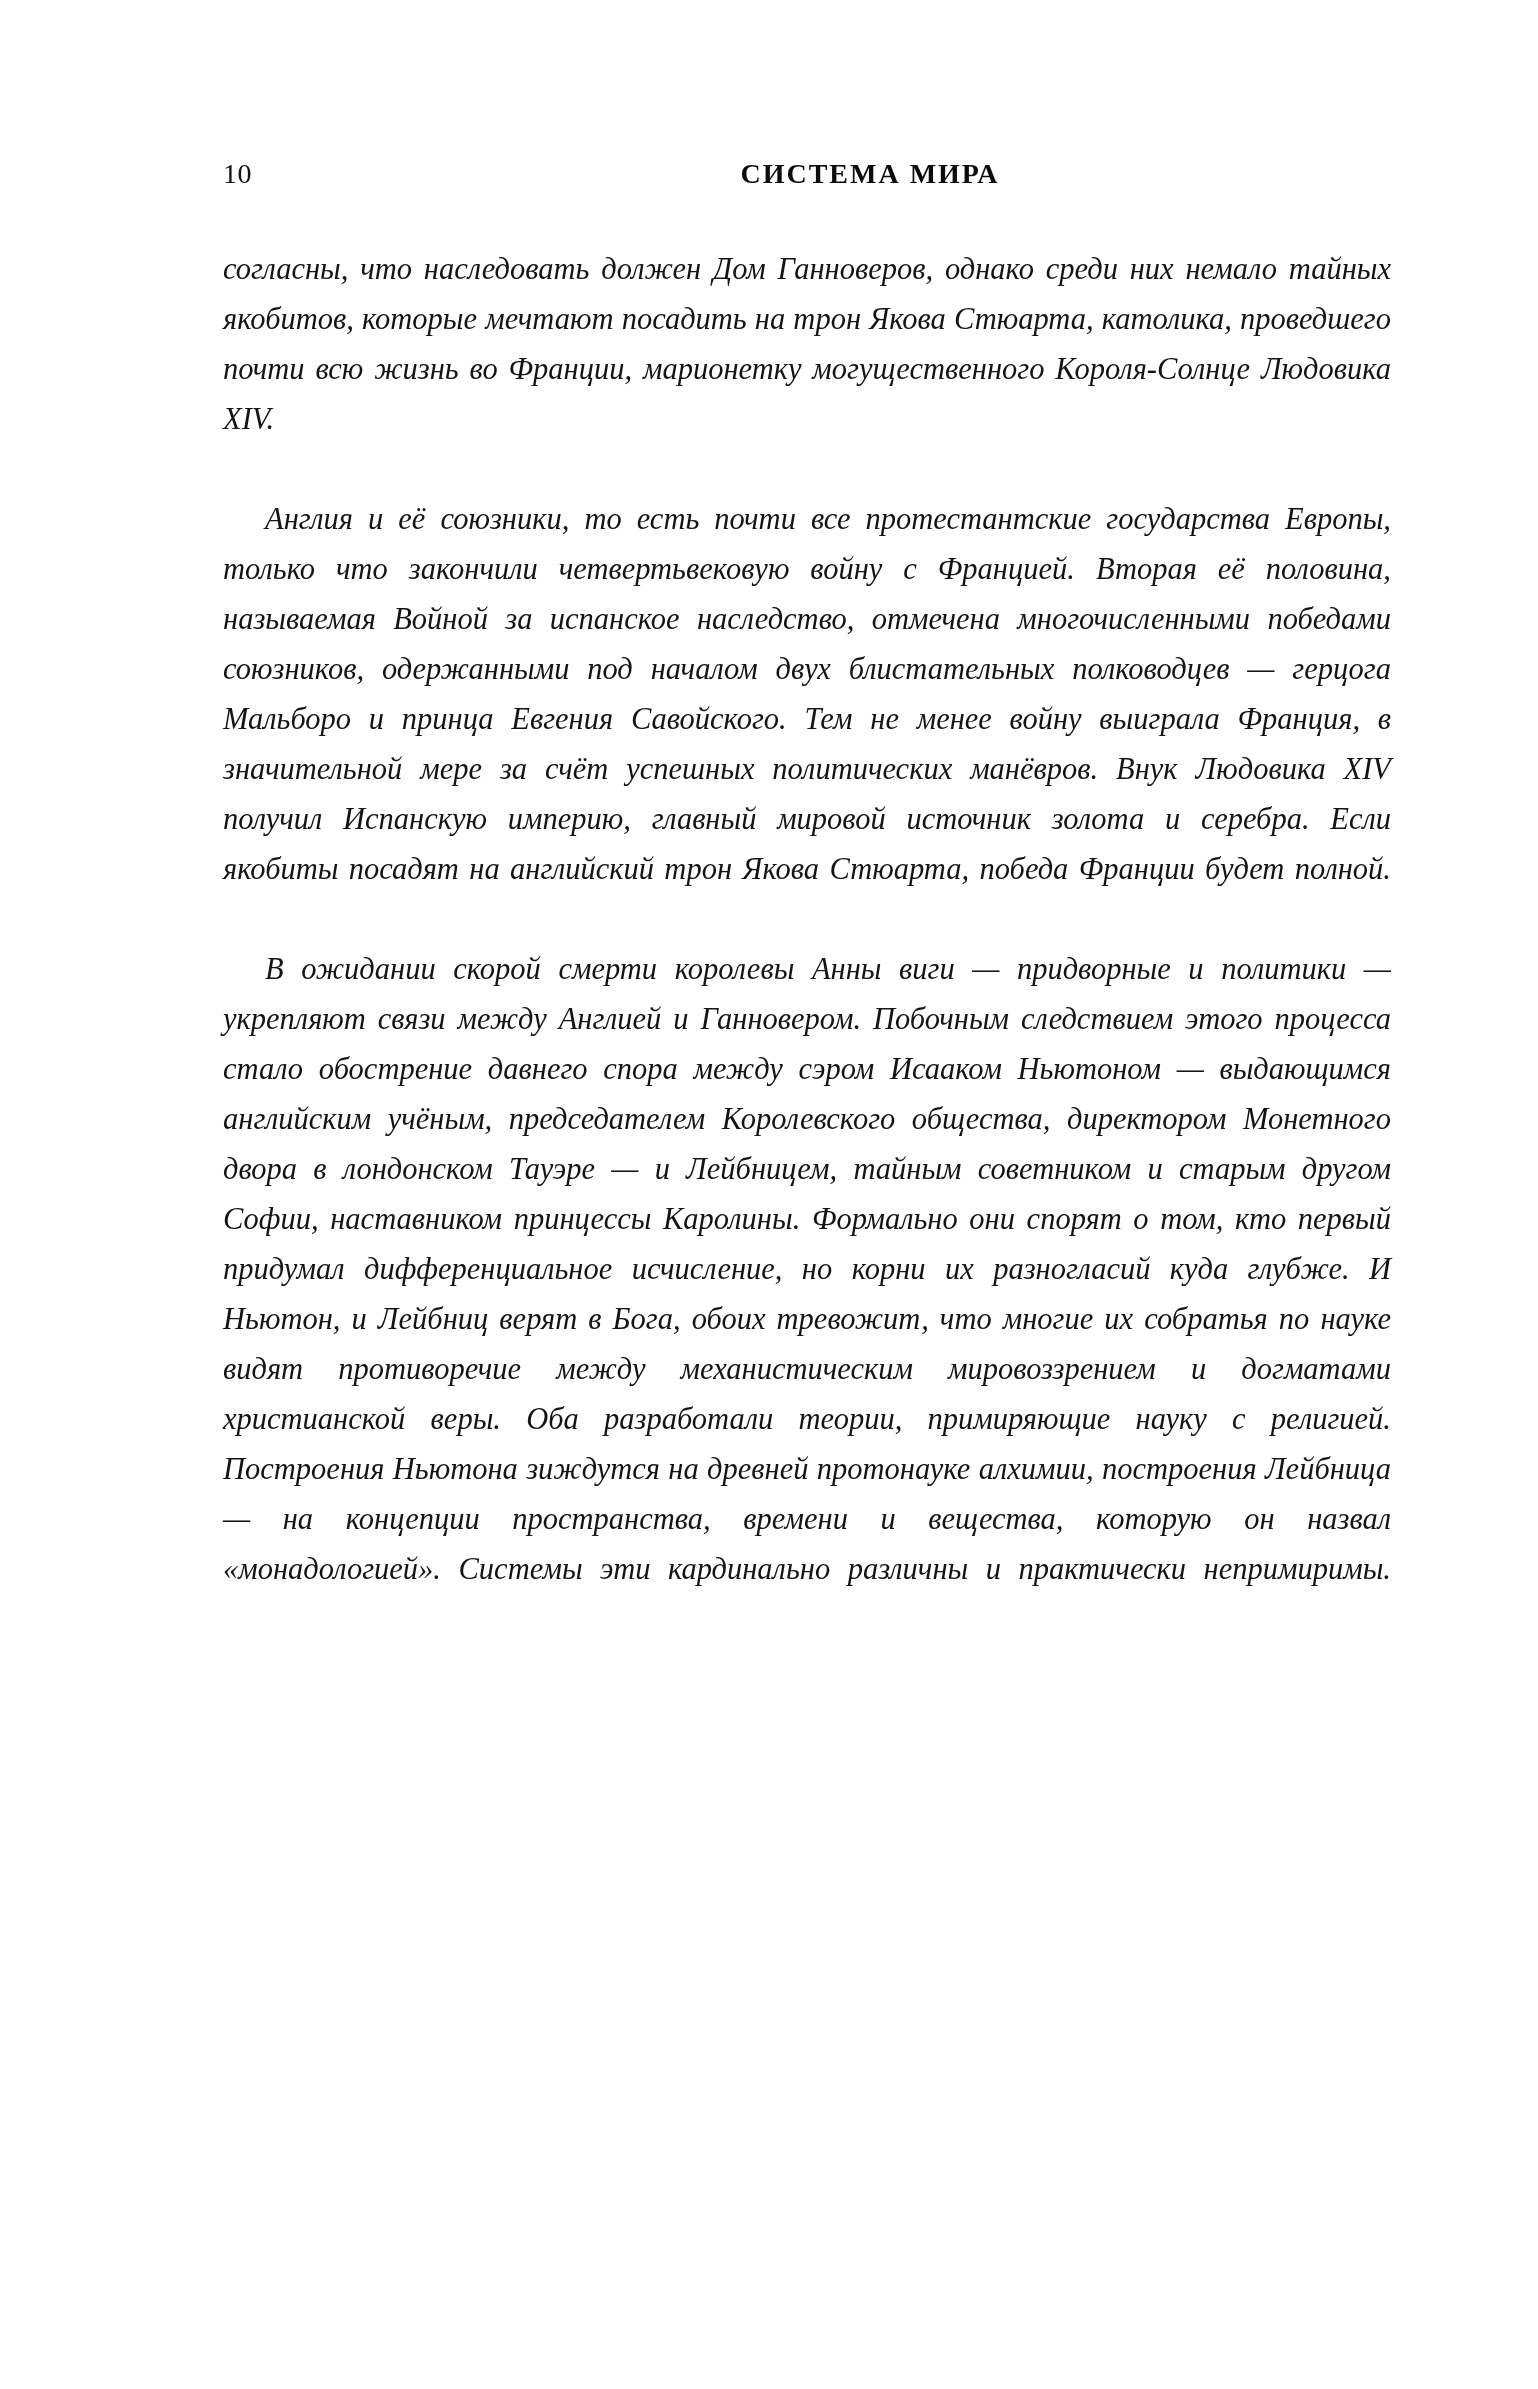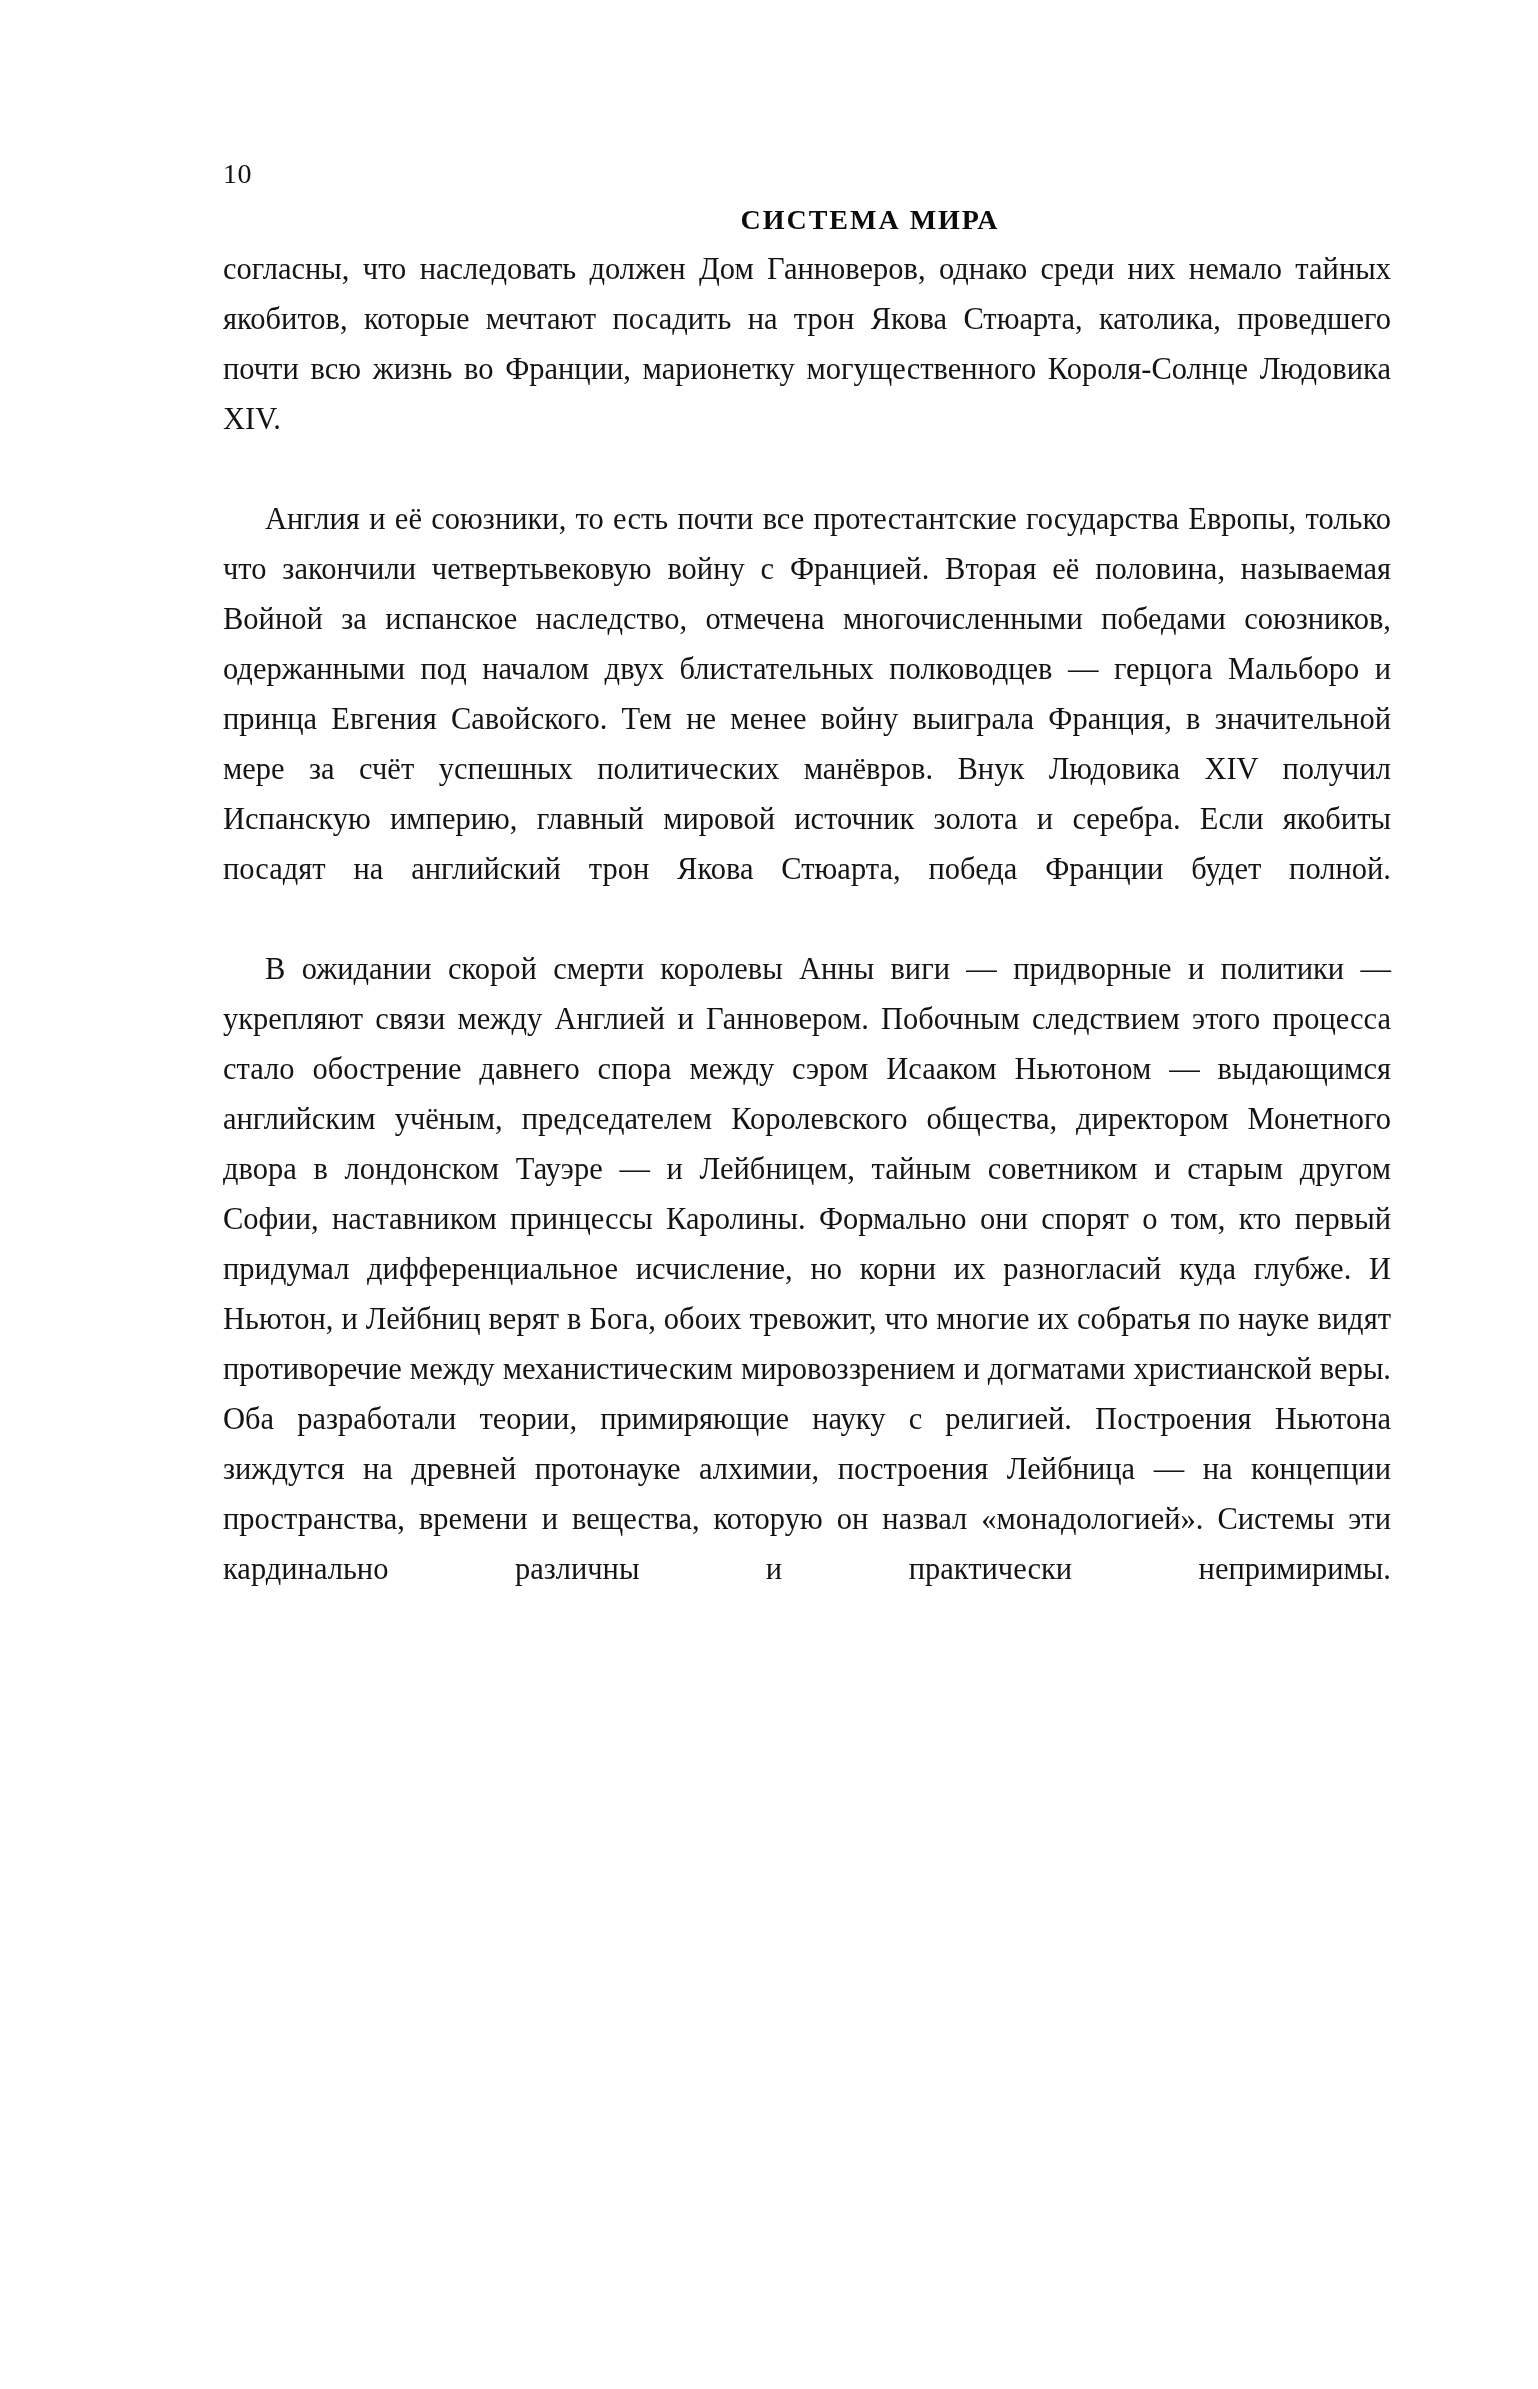--- a/index.html
+++ b/index.html
@@ -48,32 +48,32 @@
   .head-title {
     font-family: "Liberation Serif", "DejaVu Serif", serif;
     font-size: 28px;
     font-weight: 700;
     color: #0b0b0b;
     letter-spacing: 2px;
     line-height: 1;
     white-space: nowrap;
     display: inline-block;
     transform: translateX(64px);
-    margin-top: 46px;
   }
 
   
   .textblock {
     position: absolute;
     left: 223px;
     top: 244px;
     width: 1168px;
   }
   .para {
     font-family: "Liberation Serif", "DejaVu Serif", serif;
+    font-style: italic;
     font-weight: 400;
     font-size: 30.5px;
     line-height: 50px;
     color: #141414;
     text-align: justify;
     text-justify: inter-word;
     margin: 0;
     hyphens: manual;
     -webkit-hyphens: manual;
     word-spacing: 0.2px;

